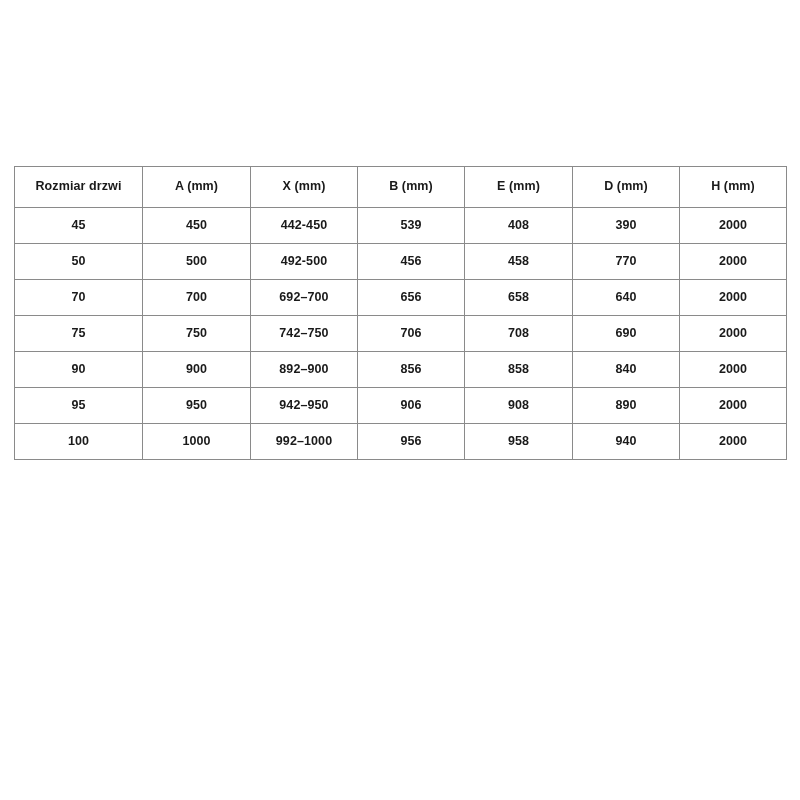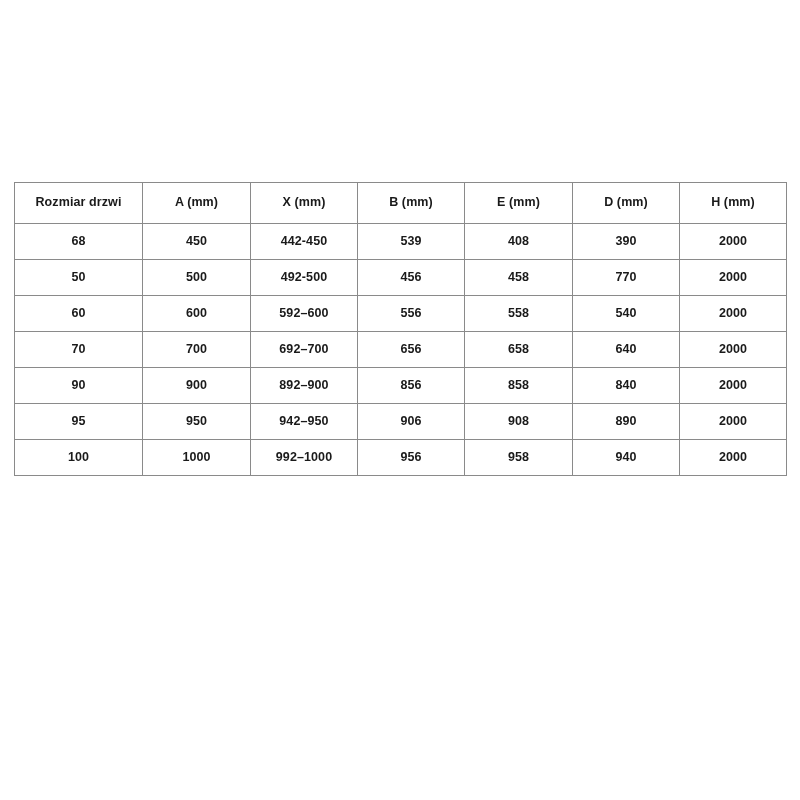--- a/index.html
+++ b/index.html
@@ -15,21 +15,21 @@
   }
   .page {
     position: relative;
     width: 800px;
     height: 800px;
     box-sizing: border-box;
   }
   .table-wrap {
     position: absolute;
     left: 14px;
-    top: 182px;
+    top: 166px;
     width: 772px;
   }
   table.spec {
     border-collapse: collapse;
     width: 772px;
     table-layout: fixed;
   }
   table.spec th,
   table.spec td {
     border: 1px solid #8a8a8a;
@@ -77,53 +77,53 @@
           <th>A (mm)</th>
           <th>X (mm)</th>
           <th>B (mm)</th>
           <th>E (mm)</th>
           <th>D (mm)</th>
           <th>H (mm)</th>
         </tr>
       </thead>
       <tbody>
         <tr>
-          <td>68</td>
+          <td>45</td>
           <td>450</td>
           <td>442-450</td>
           <td>539</td>
           <td>408</td>
           <td>390</td>
           <td>2000</td>
         </tr>
         <tr>
           <td>50</td>
           <td>500</td>
           <td>492-500</td>
           <td>456</td>
           <td>458</td>
           <td>770</td>
           <td>2000</td>
         </tr>
         <tr>
-          <td>60</td>
-          <td>600</td>
-          <td>592–600</td>
-          <td>556</td>
-          <td>558</td>
-          <td>540</td>
-          <td>2000</td>
-        </tr>
-        <tr>
           <td>70</td>
           <td>700</td>
           <td>692–700</td>
           <td>656</td>
           <td>658</td>
           <td>640</td>
+          <td>2000</td>
+        </tr>
+        <tr>
+          <td>75</td>
+          <td>750</td>
+          <td>742–750</td>
+          <td>706</td>
+          <td>708</td>
+          <td>690</td>
           <td>2000</td>
         </tr>
         <tr>
           <td>90</td>
           <td>900</td>
           <td>892–900</td>
           <td>856</td>
           <td>858</td>
           <td>840</td>
           <td>2000</td>

